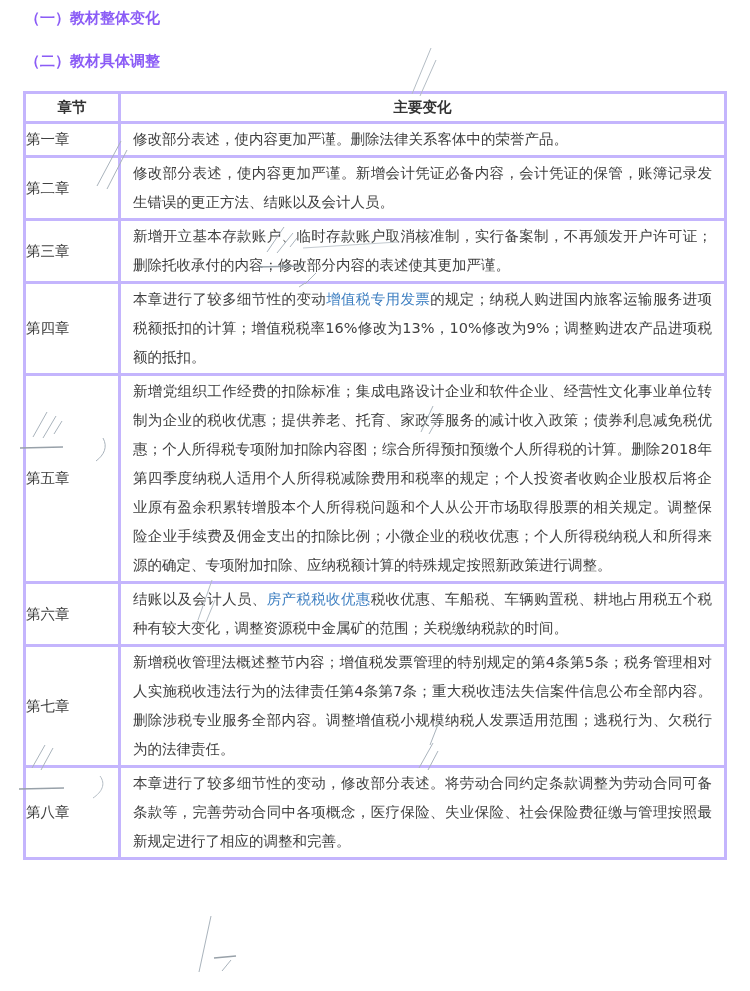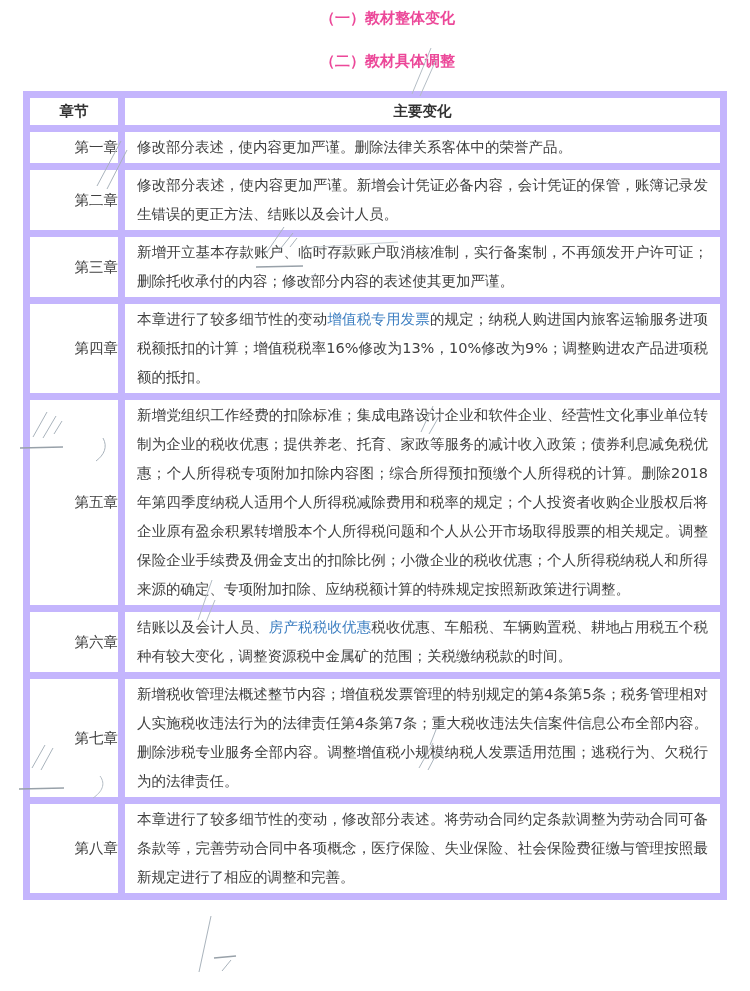--- a/index.html
+++ b/index.html
@@ -7,53 +7,52 @@
     position:relative;
     width:750px; height:991px;
     background:#ffffff;
     font-family:"DejaVu Sans", sans-serif;
     color:#404040;
     overflow:hidden;
   }
   .heading {
     font-weight:bold;
     font-size:15px;
-    color:#ec4899;
-    text-align:center;
+    color:#8b5cf6;
   }
   #heading-1 { margin:0 0 0 25px; padding-top:9px; }
   #heading-2 { margin:24px 0 0 25px; }
   .intro {
     margin:13px 5px 0 5px;
     font-size:14.5px;
     line-height:27.5px;
     text-align:justify;
     text-indent:2em;
     color:#404040;
   }
   table.changes {
     width:704px;
     margin:20px auto 0 auto;
     border-collapse:collapse;
     table-layout:fixed;
   }
   table.changes th, table.changes td {
-    border:7px solid #c4b5fd;
+    border:3px solid #c4b5fd;
     font-size:14.5px;
     color:#404040;
   }
   table.changes th {
     height:27px;
     font-weight:bold;
     color:#333333;
     text-align:center;
     padding:0;
   }
   td.chapter {
-    text-align:right;
+    text-align:left;
     vertical-align:middle;
     padding:0;
     margin-top:31px;
   }
   td.change {
     line-height:29px;
     padding:1px 12px;
     text-align:justify;
     vertical-align:middle;
   }

